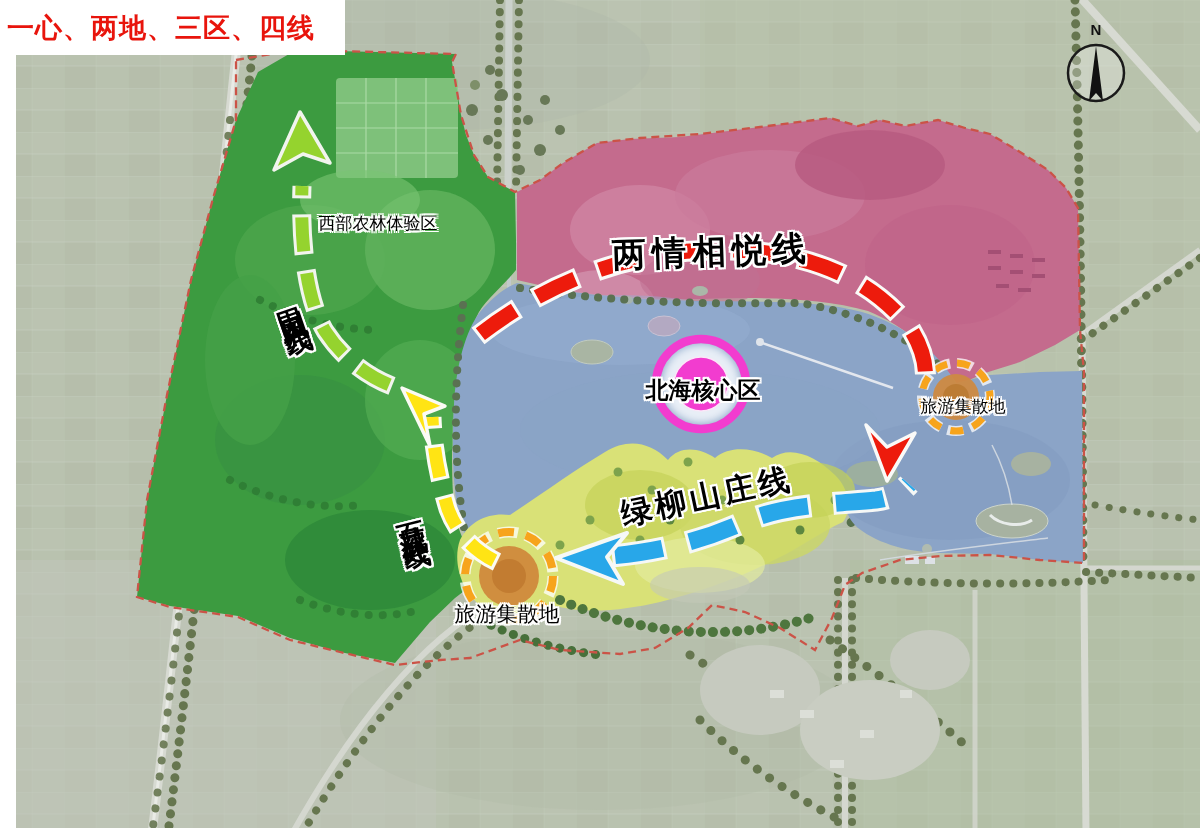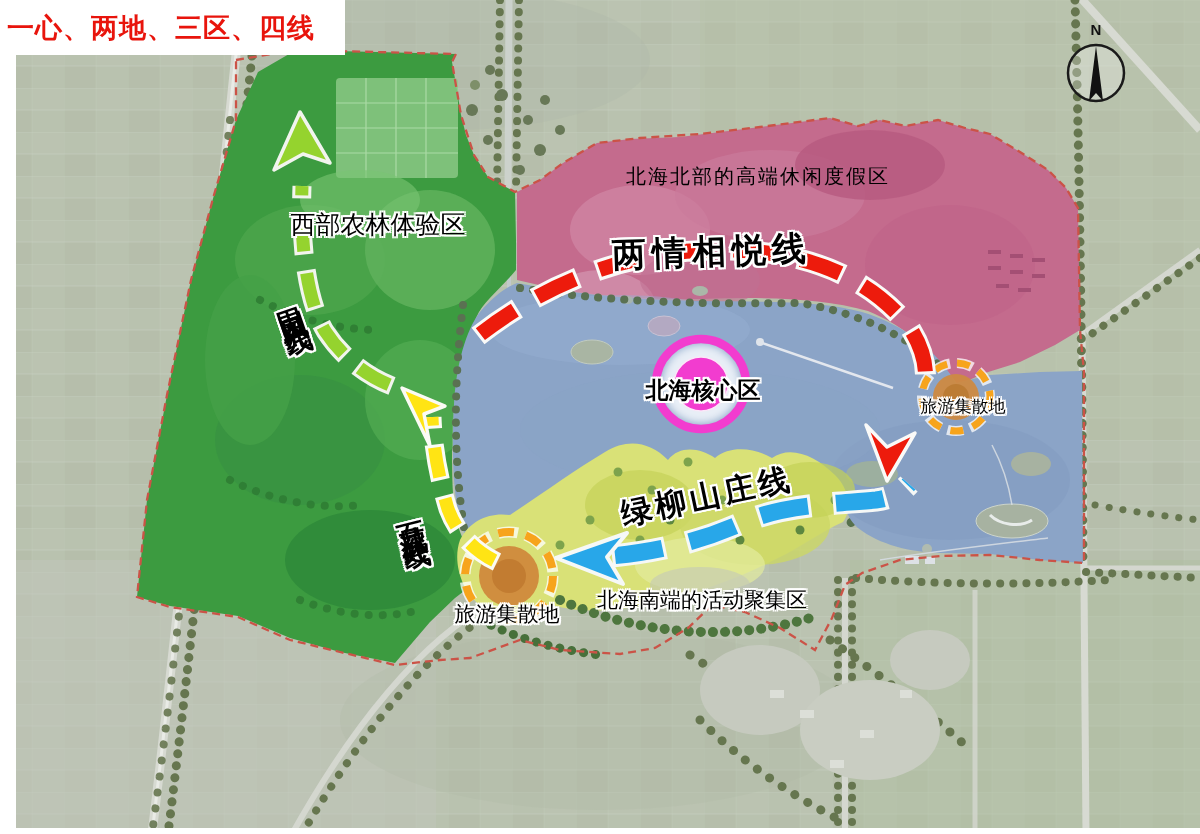--- a/index.html
+++ b/index.html
@@ -283,23 +283,21 @@
     </g>
   </svg>
 
   <div class="edge" style="left:0;top:55px;width:16px;height:779px;"></div>
   <div class="edge" style="left:0;top:828px;width:1200px;height:6px;"></div>
 
   <div id="title-box">
     <span class="t">一心、两地、三区、四线</span>
   </div>
 
-  <div class="lbl plain" style="left:758px;top:176px;font-size:20px;letter-spacing:2px;font-weight:normal;text-shadow:none;">北海北部的高端休闲度假区</div>
-  <div class="lbl" style="left:378px;top:224px;font-size:25px;font-weight:normal;">西部农林体验区</div>
-  <div class="lbl" style="left:702px;top:600px;font-size:21px;font-weight:normal;">北海南端的活动聚集区</div>
+  <div class="lbl" style="left:378px;top:224px;font-size:17px;font-weight:normal;">西部农林体验区</div>
   <div class="lbl" style="left:703px;top:390px;font-size:23px;font-weight:bold;">北海核心区</div>
 
   <div class="lbl" style="left:712px;top:252px;font-size:34px;letter-spacing:6px;transform:translate(-50%,-50%) rotate(-2deg);">两情相悦线</div>
   <div class="lbl" style="left:707px;top:497px;font-size:31px;letter-spacing:4px;transform:translate(-50%,-50%) rotate(-12deg);">绿柳山庄线</div>
   <div class="lbl vert" style="left:284px;top:301px;font-size:27px;transform:translate(-50%,-50%) rotate(-19deg);">田园风光线</div>
   <div class="lbl vert" style="left:406px;top:514px;font-size:27px;transform:translate(-50%,-50%) rotate(-14deg);">百花深处线</div>
 
   <div class="lbl" style="left:507px;top:614px;font-size:21px;font-weight:normal;">旅游集散地</div>
   <div class="lbl" style="left:963px;top:407px;font-size:17px;font-weight:normal;">旅游集散地</div>
 

